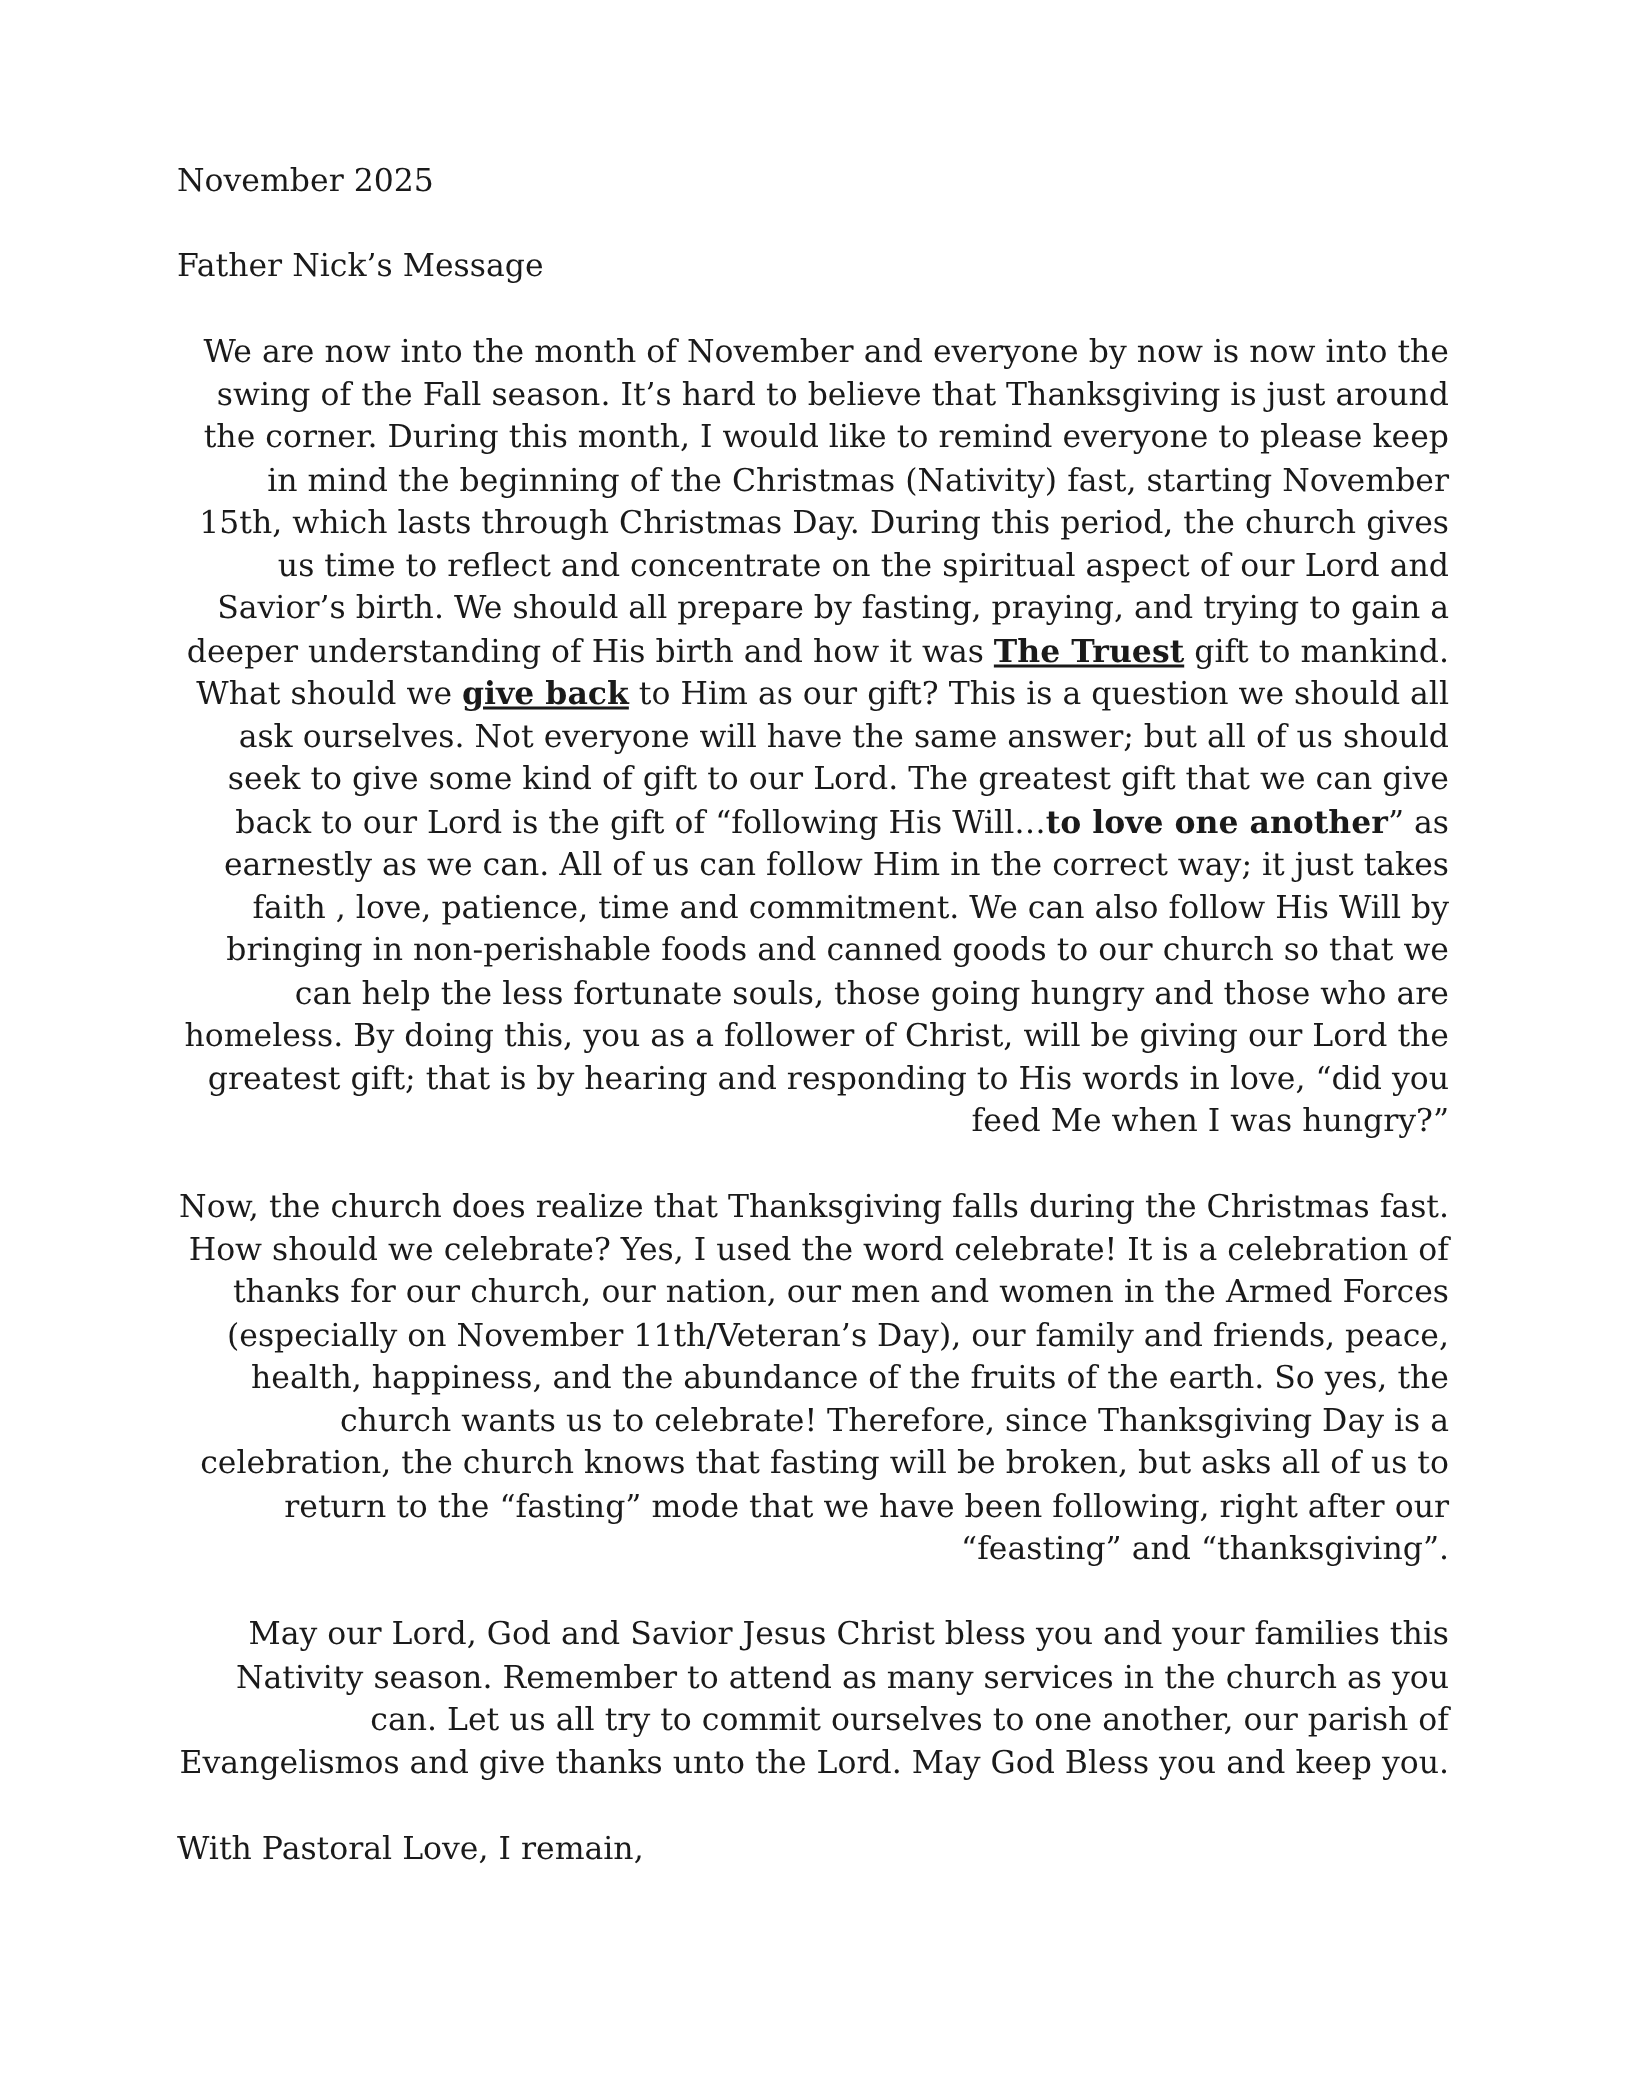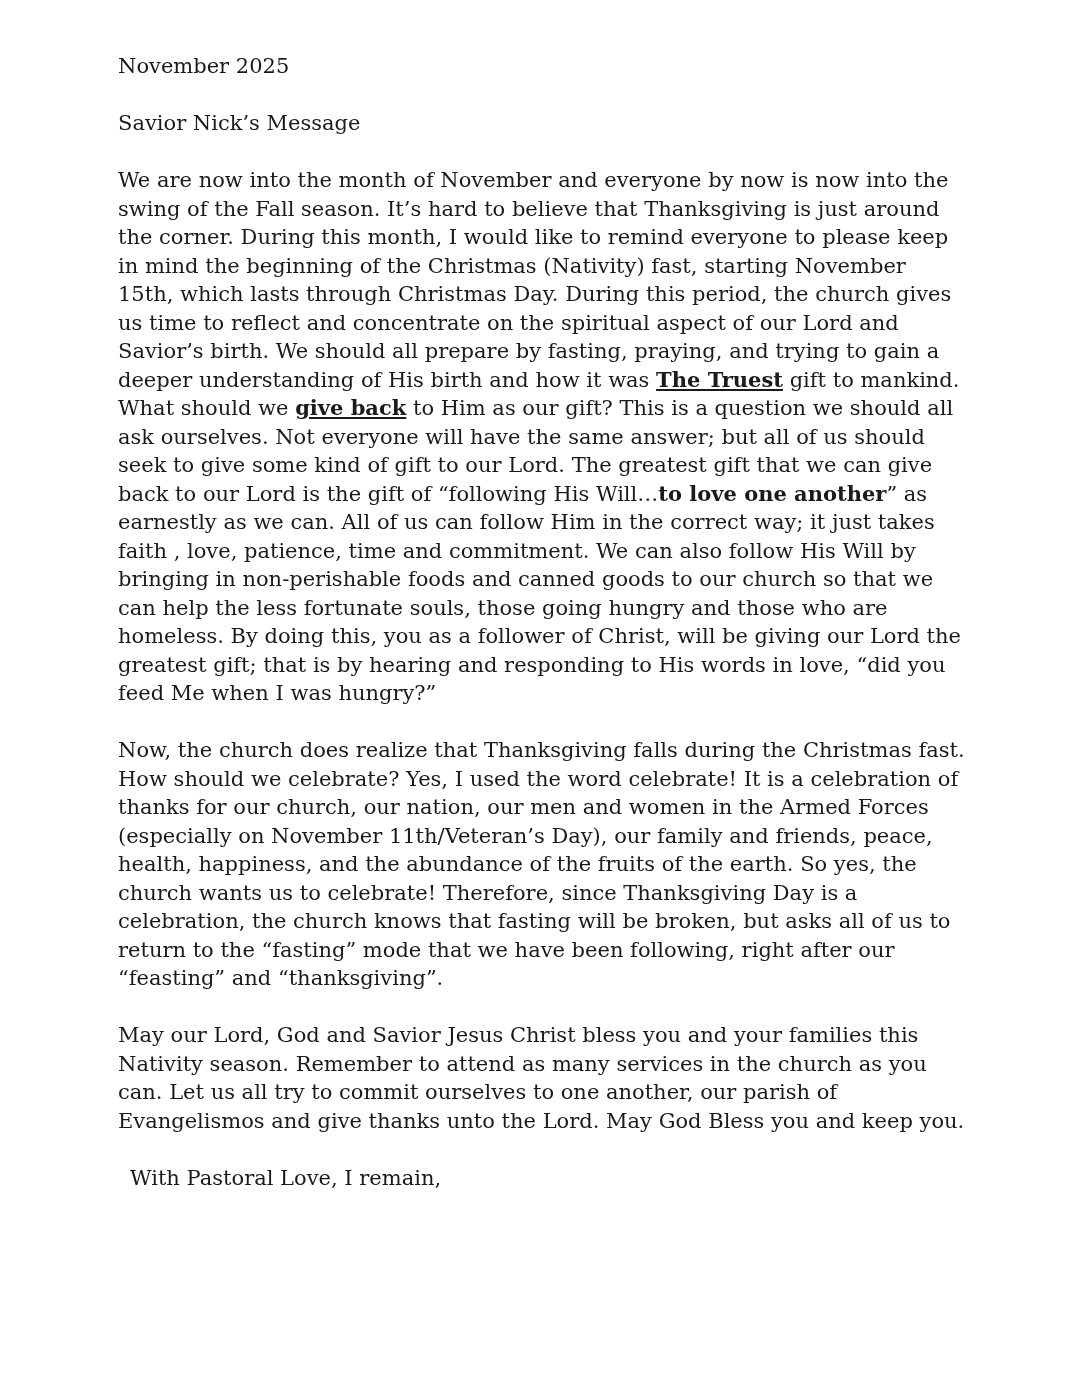--- a/index.html
+++ b/index.html
@@ -6,51 +6,51 @@
     margin: 0;
     padding: 0;
     background: #ffffff;
   }
   .page {
     position: relative;
     width: 1086px;
     height: 1393px;
     background: #ffffff;
     box-sizing: border-box;
-    padding: 52px 120px 0 118px;
+    padding: 106px 120px 0 118px;
     font-family: "DejaVu Serif", "Liberation Serif", serif;
     font-size: 21px;
     line-height: 28.5px;
     color: #1a1a1a;
     overflow: hidden;
   }
   .line-block {
     margin: 0 0 28.5px 0;
   }
   .paragraph {
     margin: 0 0 28.5px 0;
-    text-align: left;
+    text-align: right;
   }
   .closing {
-    margin: 12px;
+    margin: 0;
   }
   .closing div {
     margin: 0;
   }
   .seg-bold { font-weight: bold; }
   .seg-underline { text-decoration: underline; }
 </style>
 </head>
 <body>
 
 <div class="page" style="background: rgb(255, 255, 255); color: rgb(26, 26, 26);">
 
   <div class="line-block">November 2025</div>
 
-  <div class="line-block">Savior Nick’s Message</div>
+  <div class="line-block">Father Nick’s Message</div>
 
   <p class="paragraph"><span>We are now into the month of November and everyone by now is now into the swing of the Fall season. It’s hard to believe that Thanksgiving is just around the corner. During this month, I would like to remind everyone to please keep in mind the beginning of the Christmas (Nativity) fast, starting November 15th, which lasts through Christmas Day. During this period, the church gives us time to reflect and concentrate on the spiritual aspect of our Lord and Savior’s birth. We should all prepare by fasting, praying, and trying to gain a deeper understanding of His birth and how it was </span><span class="seg-bold seg-underline">The Truest</span><span> gift to mankind. What should we </span><span class="seg-bold seg-underline">give back</span><span> to Him as our gift? This is a question we should all ask ourselves. Not everyone will have the same answer; but all of us should seek to give some kind of gift to our Lord. The greatest gift that we can give back to our Lord is the gift of “following His Will…</span><span class="seg-bold">to love one another</span><span>” as earnestly as we can. All of us can follow Him in the correct way; it just takes faith , love, patience, time and commitment. We can also follow His Will by bringing in non-perishable foods and canned goods to our church so that we can help the less fortunate souls, those going hungry and those who are homeless. By doing this, you as a follower of Christ, will be giving our Lord the greatest gift; that is by hearing and responding to His words in love, “did you feed Me when I was hungry?”</span></p>
 
   <p class="paragraph"><span>Now, the church does realize that Thanksgiving falls during the Christmas fast. How should we celebrate? Yes, I used the word celebrate! It is a celebration of thanks for our church, our nation, our men and women in the Armed Forces (especially on November 11th/Veteran’s Day), our family and friends, peace, health, happiness, and the abundance of the fruits of the earth. So yes, the church wants us to celebrate! Therefore, since Thanksgiving Day is a celebration, the church knows that fasting will be broken, but asks all of us to return to the “fasting” mode that we have been following, right after our “feasting” and “thanksgiving”.</span></p>
 
   <p class="paragraph"><span>May our Lord, God and Savior Jesus Christ bless you and your families this Nativity season. Remember to attend as many services in the church as you can. Let us all try to commit ourselves to one another, our parish of Evangelismos and give thanks unto the Lord. May God Bless you and keep you.</span></p>
 
   <div class="closing">
     <div>With Pastoral Love, I remain,</div>
   </div>

